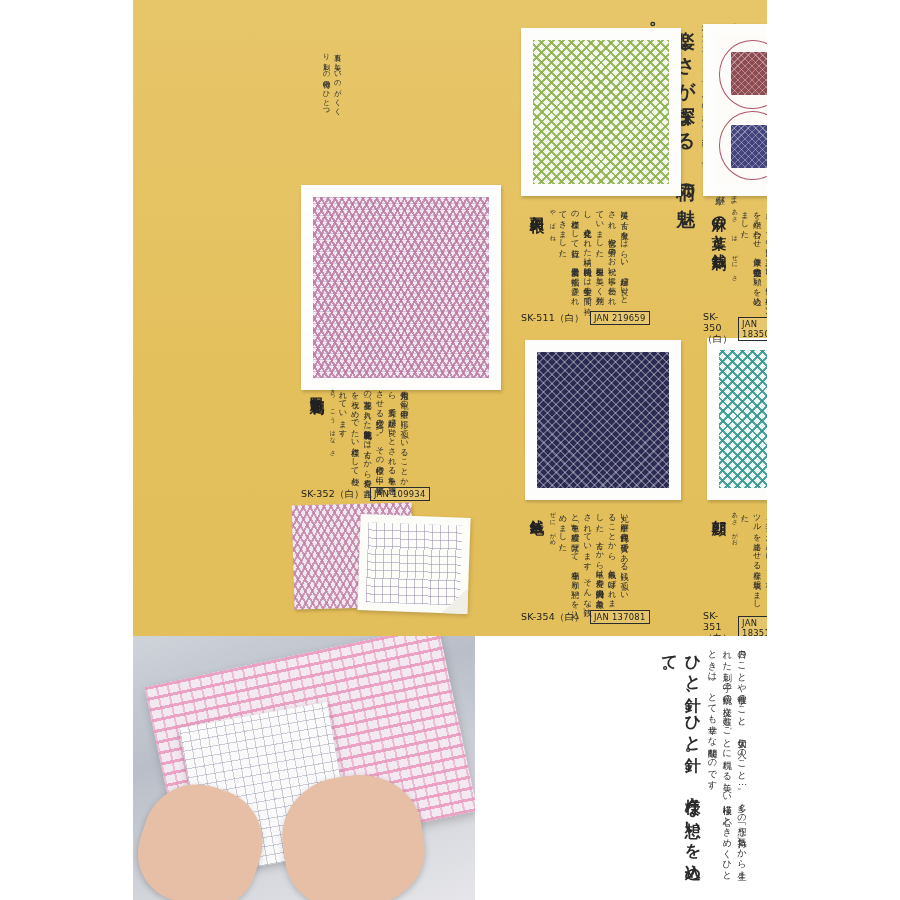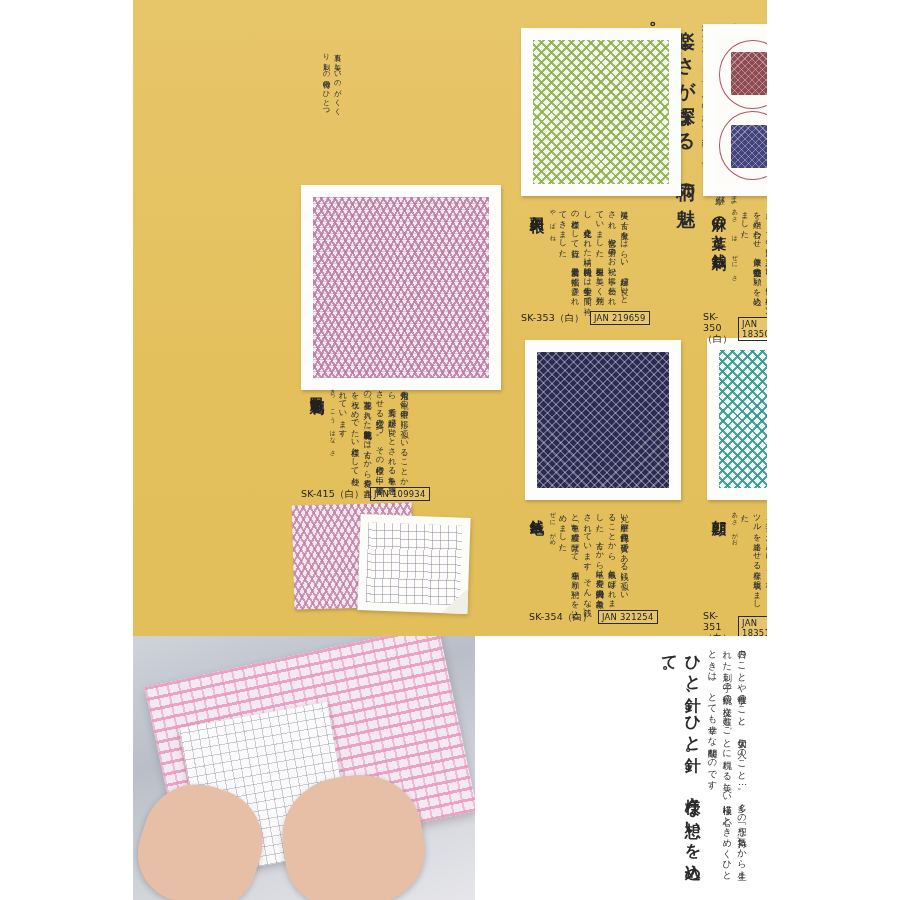--- a/index.html
+++ b/index.html
@@ -367,52 +367,52 @@
     <div class="swatch" style="left:574px; top:338px; width:160px; height:162px;">
       <div class="inner pat-teal"></div>
     </div>
 
     <div class="caption-block" style="left:388px; top:205px; height:100px;">
       <div class="vtext caption-title">矢羽根</div>
       <div class="vtext ruby">や　ば　ね</div>
       <div class="vtext caption-body" style="max-height:100px;">弓矢は古く魔をはらい、縁起が良いとされ、祝言や男子のお祝い事に使われていました。矢羽根を美しく並列し、文様化された柄は明治時代には女学生の間で袴の模様として流行し、老若男女に幅広く愛されてきました。</div>
     </div>
     <div class="code-row" style="left:388px; top:311px;">
-      <span>SK-353（白）</span>
+      <span>SK-511（白）</span>
       <span class="jan">JAN 219659</span>
     </div>
 
     <div class="caption-block" style="left:570px; top:205px; height:100px;">
       <div class="vtext caption-title">麻の葉と銭刺し</div>
       <div class="vtext ruby">あさ　　は　　ぜに　さ</div>
       <div class="vtext caption-body" style="max-height:100px;">麻の葉は真っ直ぐに早く成長して行くため、子供の健やかな成長を願う庶民の柄として親しまれてきました。その麻の葉（左上と右下）に、銭の模様（右上と左下）を組み合わせ、健康と商売繁盛の願いを込めました。</div>
     </div>
     <div class="code-row" style="left:570px; top:311px;">
       <span>SK-350（白）</span>
       <span class="jan">JAN 183504</span>
     </div>
 
     <div class="caption-block" style="left:168px; top:385px; height:100px;">
       <div class="vtext caption-title">亀甲花刺し</div>
       <div class="vtext ruby">きっ　こう　はな　さ</div>
       <div class="vtext caption-body" style="max-height:100px;">六角形の亀の甲羅の形に似ていることから、長寿で縁起が良いとされる亀を連想させる文様の一つ。その模様の中に十字模様の「花菱」を入れた花菱亀甲（亀甲花刺し）は古くから長寿や吉兆を祝うめでたい模様として使われています。</div>
     </div>
     <div class="code-row" style="left:168px; top:487px;">
-      <span>SK-415（白）</span>
+      <span>SK-352（白）</span>
       <span class="jan">JAN 109934</span>
     </div>
 
     <div class="caption-block" style="left:388px; top:508px; height:96px;">
       <div class="vtext caption-title">銭亀</div>
       <div class="vtext ruby">ぜに　がめ</div>
       <div class="vtext caption-body" style="max-height:96px;">丸い甲羅が江戸時代の硬貨である銭に似ていることから、銭亀と呼ばれました。古くから亀は長寿や夫婦円満の象徴とされています。そんな「銭」と「亀」を縦横で繋げて、幸福を願う想いを込めました。</div>
     </div>
-    <div class="code-row" style="left:388px; top:610px;margin-left:8px;">
+    <div class="code-row" style="left:388px; top:610px;">
       <span>SK-354（白）</span>
-      <span class="jan">JAN 321254</span>
+      <span class="jan">JAN 137081</span>
     </div>
 
     <div class="caption-block" style="left:570px; top:508px; height:96px;">
       <div class="vtext caption-title">朝顔</div>
       <div class="vtext ruby">あさ　がお</div>
       <div class="vtext caption-body" style="max-height:96px;">光を浴びる朝に花を咲かせ、昼にはしぼんでしまう様子から、「はかない恋」という花言葉をもつ朝顔。そんな短い命でも、「固い絆」を持つためにしっかりとツルを絡ませる様を表現しました。</div>
     </div>
     <div class="code-row" style="left:570px; top:610px;">
       <span>SK-351（白）</span>
       <span class="jan">JAN 183511</span>

